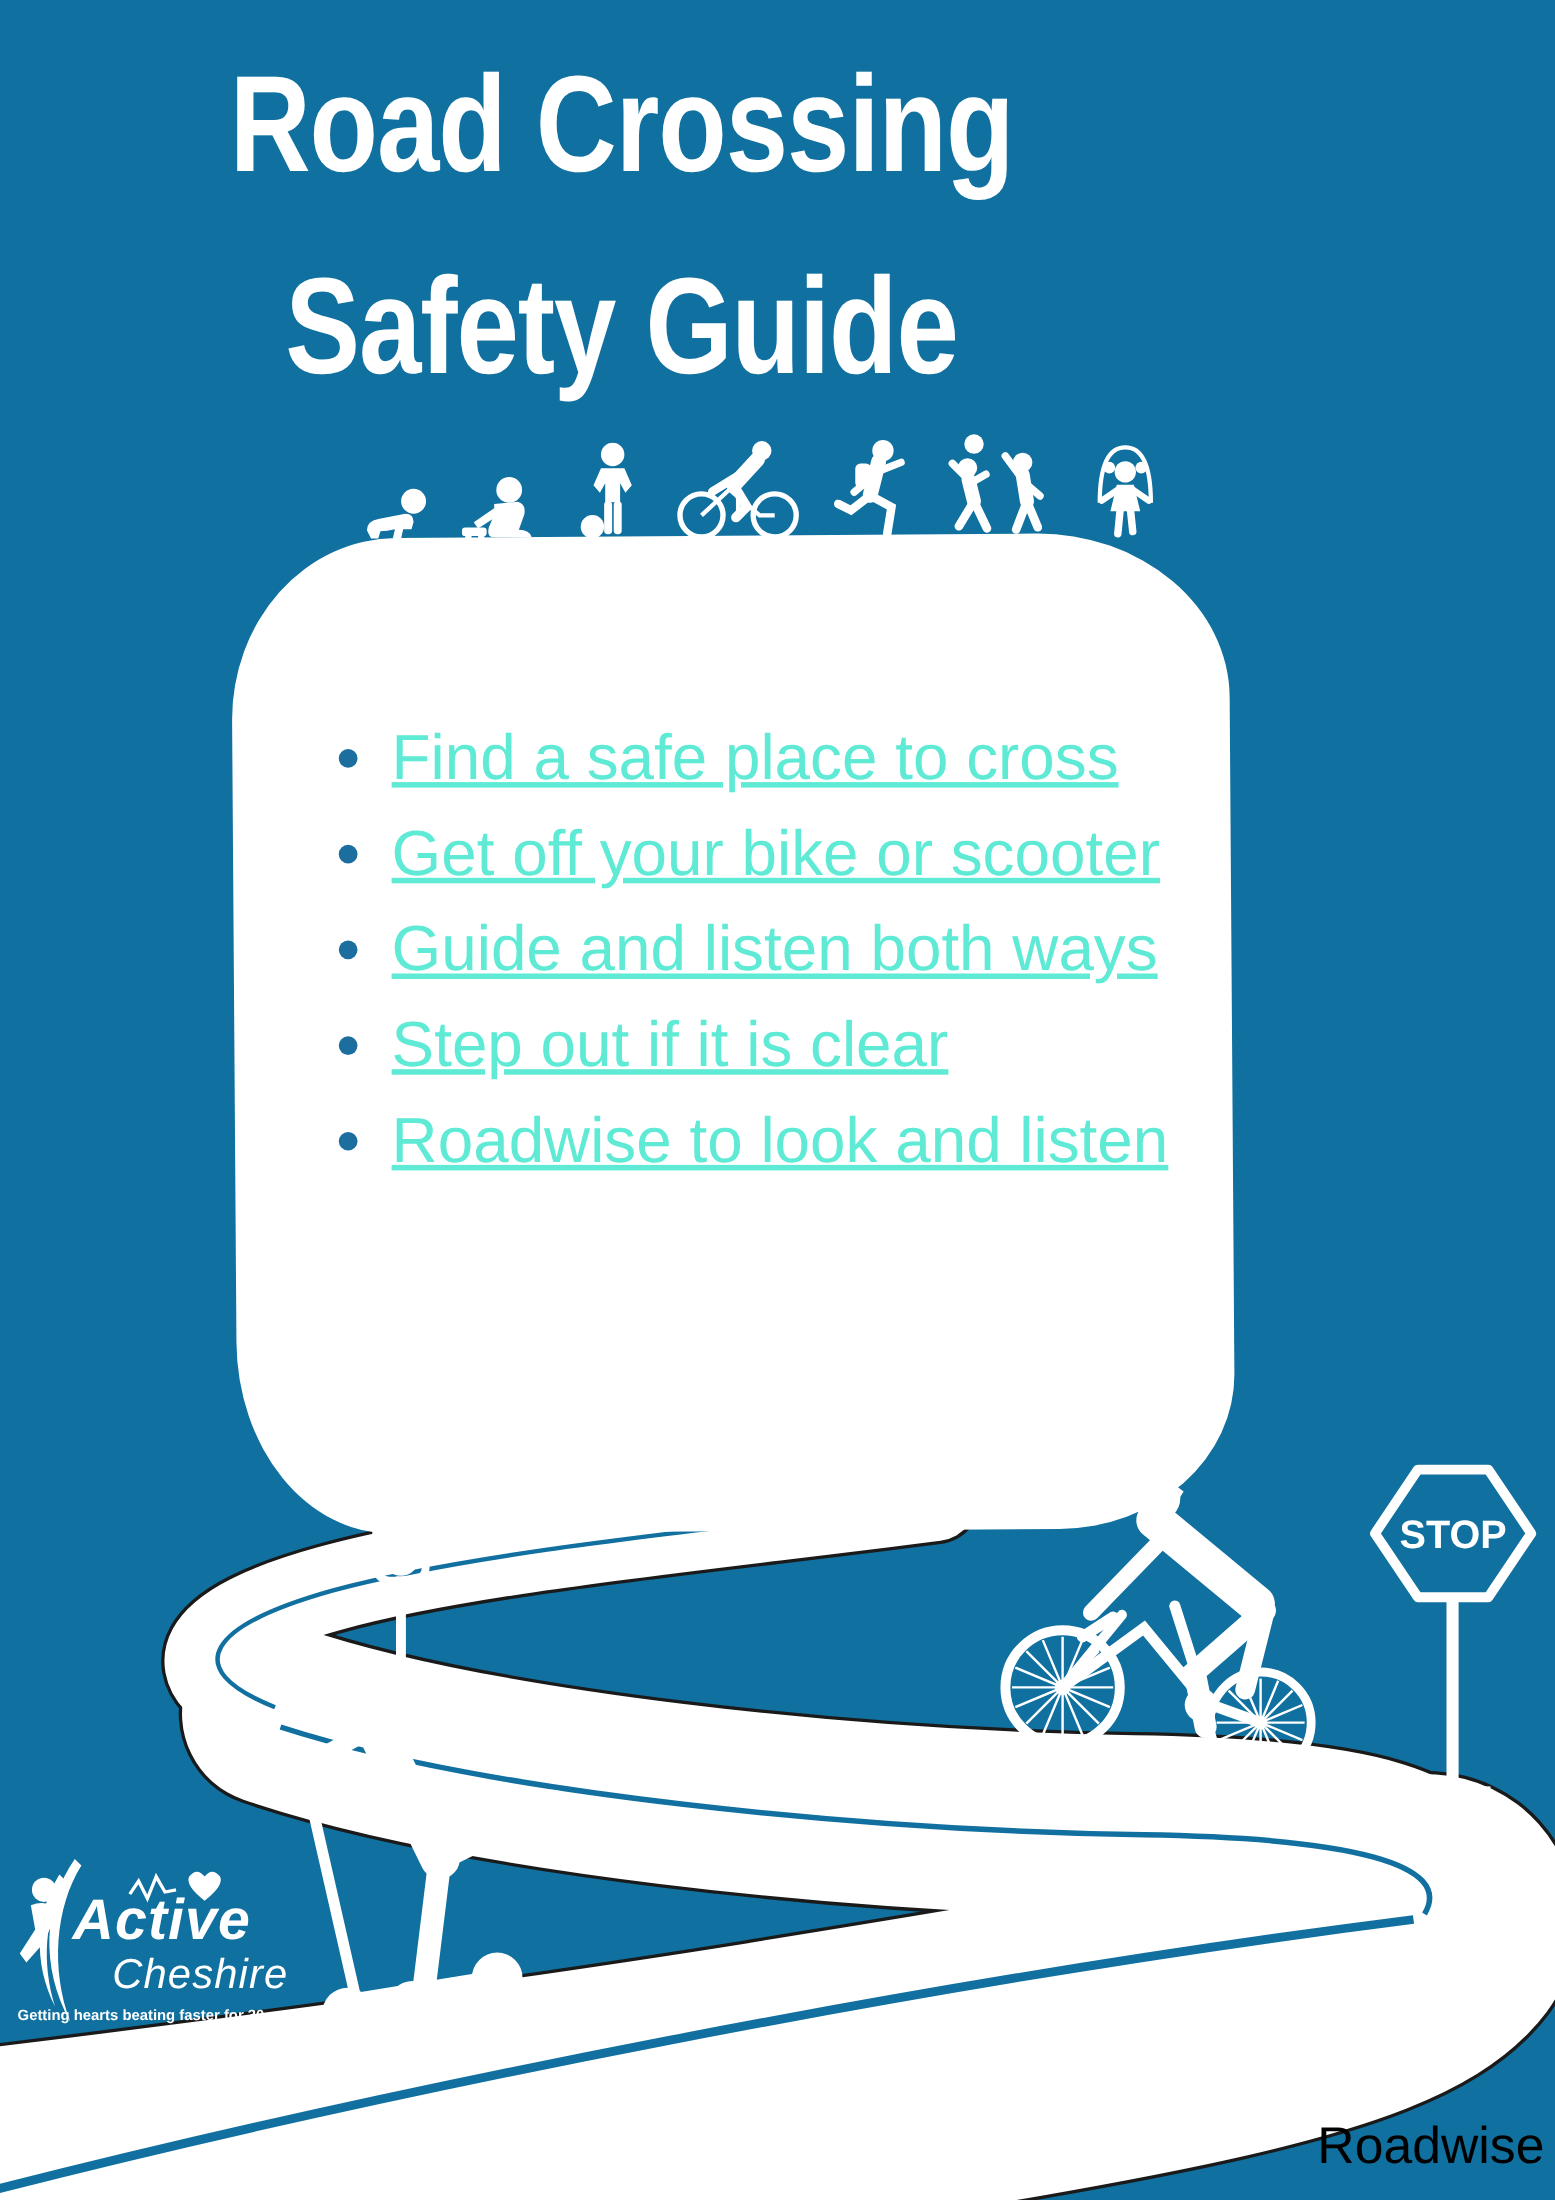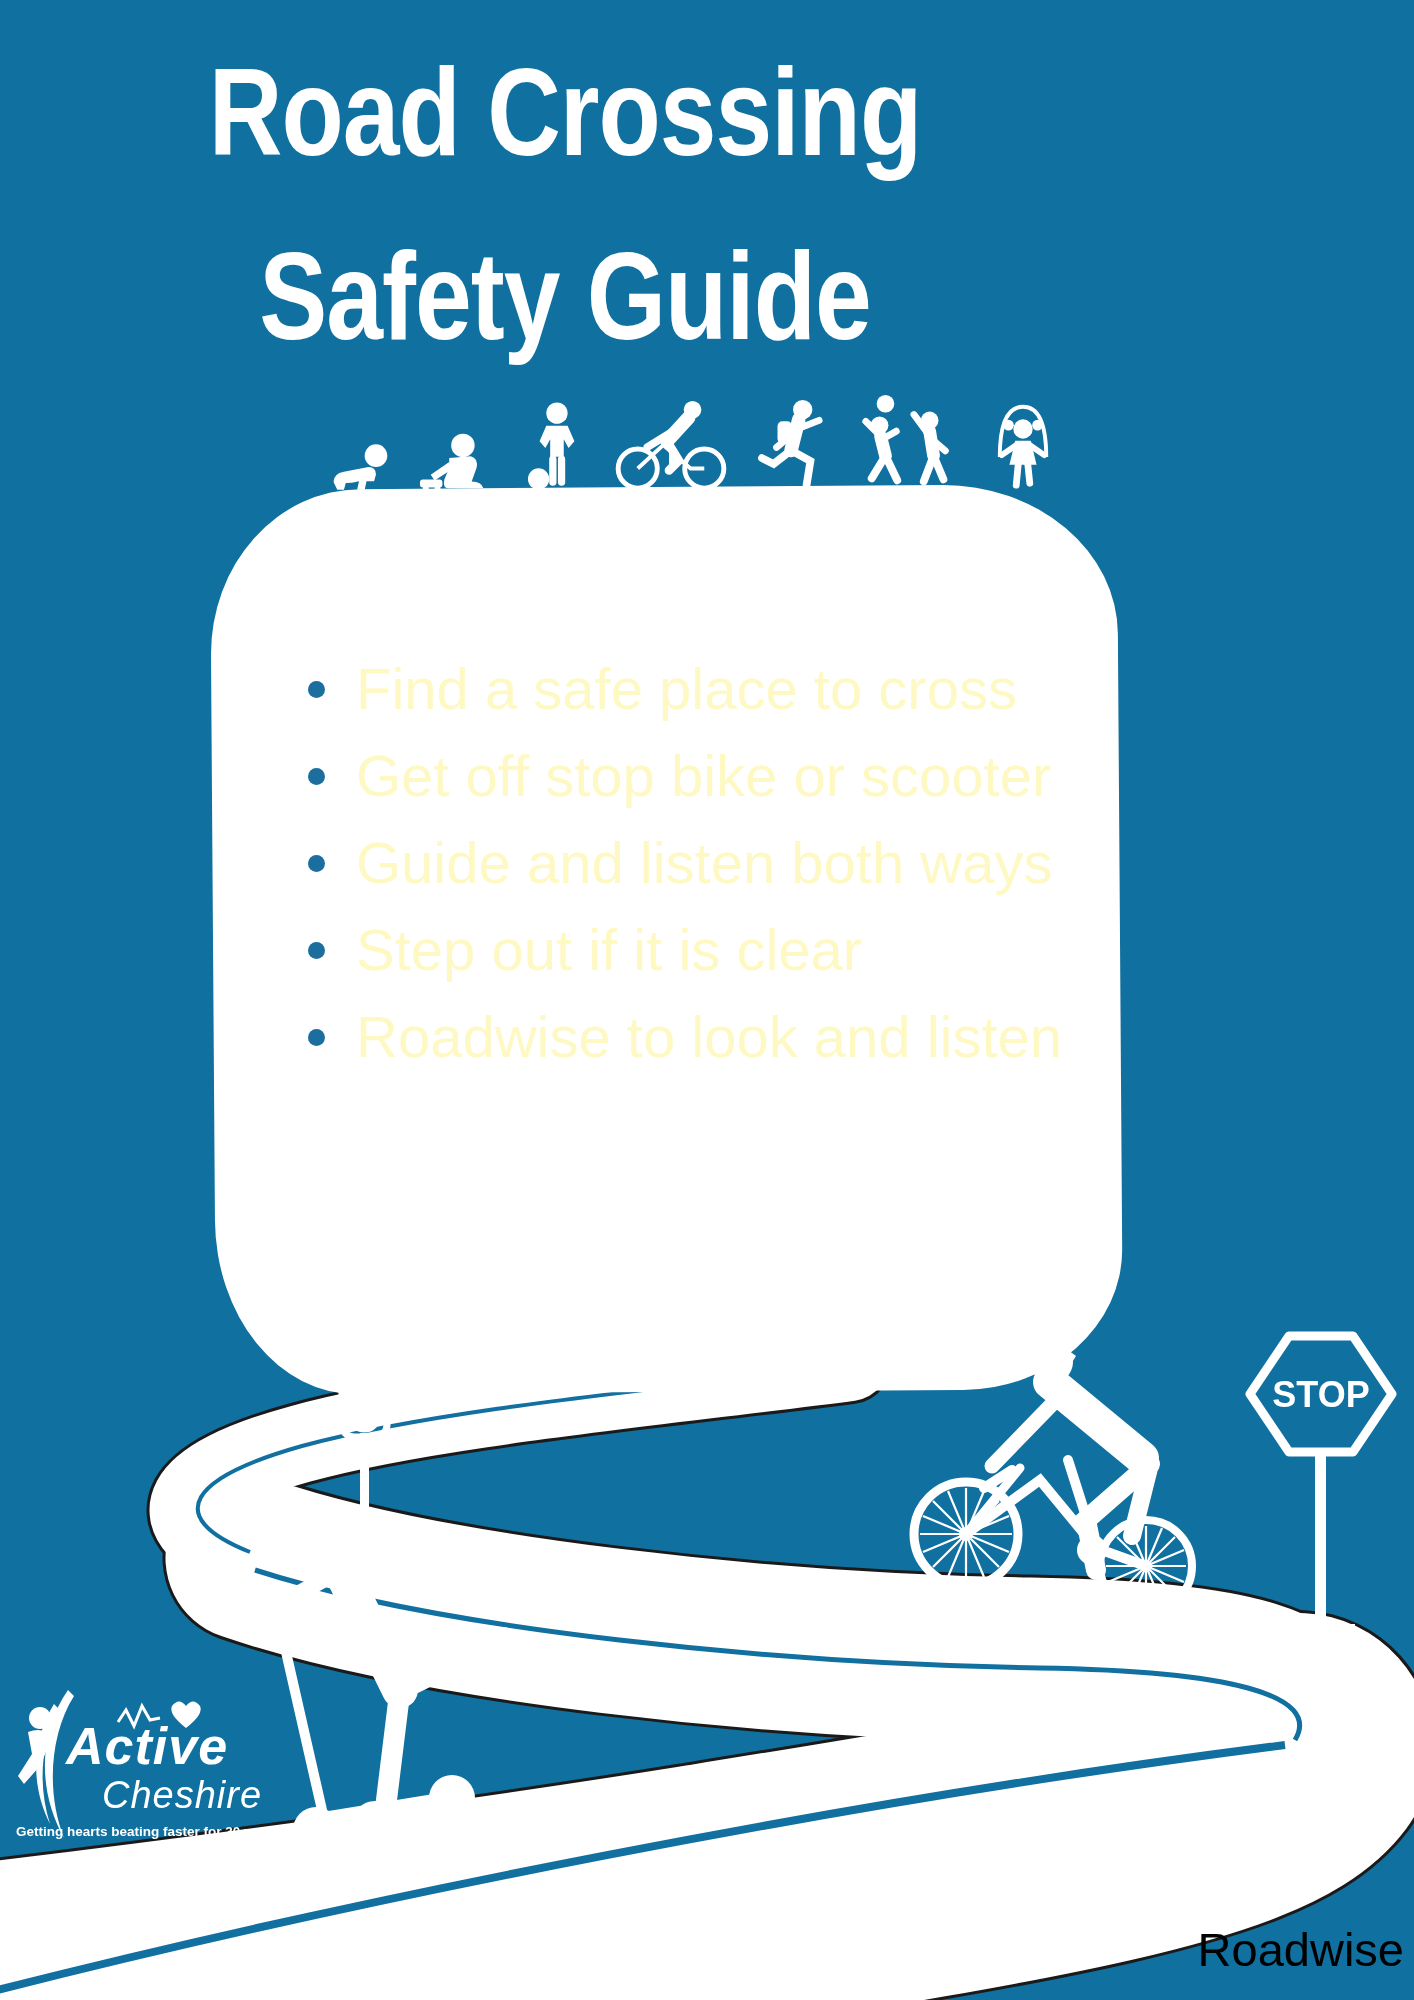--- a/index.html
+++ b/index.html
@@ -24,21 +24,21 @@
   #icon-row svg{display:block;fill:#fff;}
   
   #blob{
     position:absolute;left:213px;top:487px;width:907px;height:905px;background:#fff;
     border-radius:150px 175px 160px 140px / 165px 150px 140px 175px;
     transform:rotate(-.4deg);
   }
   
   #safety-list{
     position:absolute;left:300px;top:645px;width:830px;margin:0;padding:0;
-    list-style:none;color:#fef9c3;font-size:58px;line-height:87px;
+    list-style:none;color:#5eead4;font-size:58px;line-height:87px;text-decoration:underline;
   }
   #safety-list li{position:relative;padding-left:56px;white-space:nowrap;}
   #safety-list li::before{
     content:"";position:absolute;left:8px;top:36px;width:17px;height:17px;
     border-radius:50%;background:#1B6E9E;
   }
   
   #road-svg{position:absolute;left:0;top:0;width:1414px;height:2000px;}
   
   #logo{position:absolute;left:10px;top:1688px;width:270px;height:160px;color:#fff;}
@@ -249,21 +249,21 @@
       <circle cx="68" cy="318" r="23" fill="#fff"></circle>
       <circle cx="204" cy="286" r="23" fill="#fff"></circle>
       <ellipse cx="250" cy="128" rx="17" ry="12" fill="#fff" transform="rotate(-25 250 128)"></ellipse>
       <ellipse cx="128" cy="300" rx="18" ry="11" fill="#fff"></ellipse>
     </g>
   </svg>
 
   <div id="blob"></div>
   <ul id="safety-list">
     <li>Find a safe place to cross</li>
-    <li>Get off stop bike or scooter</li>
+    <li>Get off your bike or scooter</li>
     <li>Guide and listen both ways</li>
     <li>Step out if it is clear</li>
     <li>Roadwise to look and listen</li>
   </ul>
 
   <div id="logo">
     <svg width="270" height="160" viewBox="0 0 270 160">
       <circle cx="30" cy="30" r="11" fill="#fff"></circle>
       <path d="M18 44 Q34 38 42 50 L30 78 L14 96 L8 88 L22 66 Z" fill="#fff"></path>
       <path d="M58 2 C 30 42, 26 100, 54 150 C 36 104, 40 46, 64 8 Z" fill="#fff"></path>

